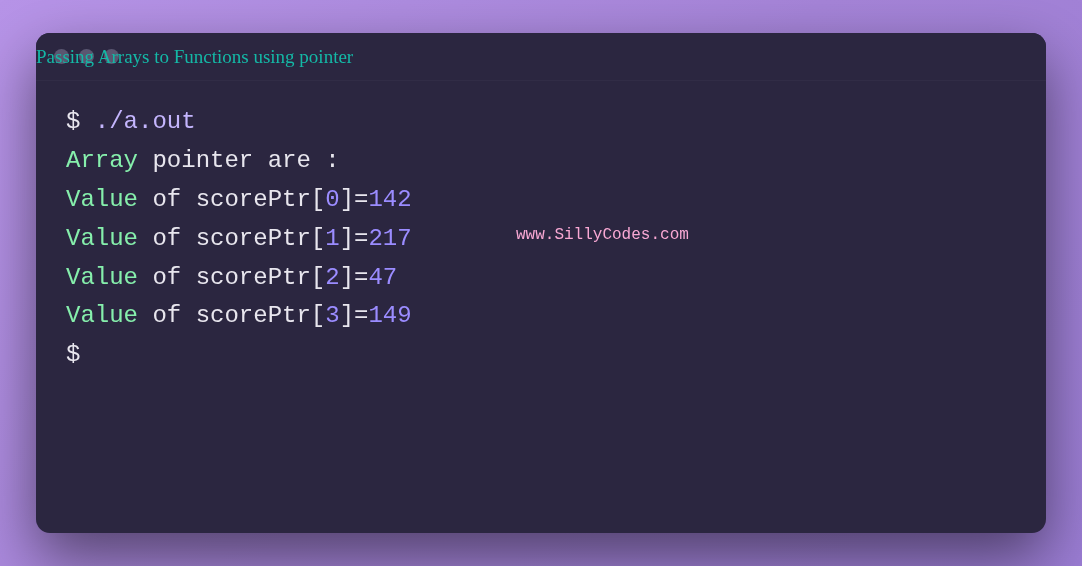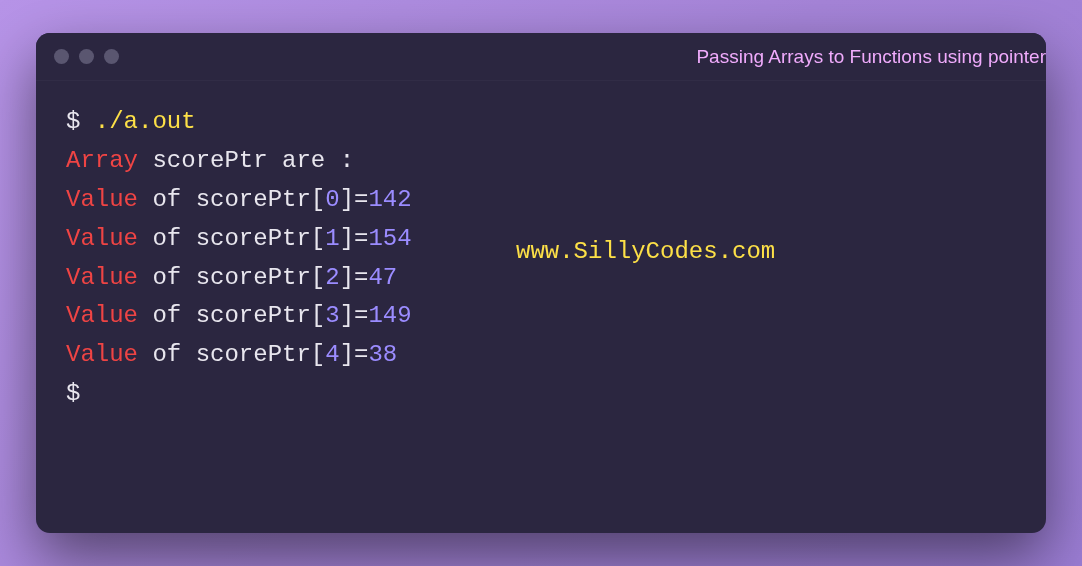--- a/index.html
+++ b/index.html
@@ -48,80 +48,79 @@
       width: 15px;
       height: 15px;
       border-radius: 50%;
       background: #5a5670;
     }
     
     .window-title {
       position: absolute;
       left: 0;
       right: 0;
-      text-align: right;
-      color: #f0abfc;
+      text-align: left;
+      color: #14b8a6;
       font-size: 19px;
-      font-family: Liberation Sans, sans-serif;
+      font-family: Liberation Serif, serif;
       font-weight: 400;
       pointer-events: none;
     }
     
     .terminal-body {
       flex: 1;
       padding: 22px 30px;
       font-size: 24px;
       line-height: 1.62;
       color: #e8e6ee;
       position: relative;
     }
     
     .line {
       white-space: pre;
     }
     
     .prompt { color: #e8e6ee; }
-    .cmd { color: #fde047; }
-    .green { color: #ef4444; }
+    .cmd { color: #c4b5fd; }
+    .green { color: #86efac; }
     .white { color: #e8e6ee; }
     .purple { color: #9b8cff; }
     
     .watermark {
       position: absolute;
-      color: #fde047;
-      font-size: 24px;
-      top: 152px;
+      color: #f9a8d4;
+      font-size: 16px;
+      top: 142px;
       left: 480px;
     }
   </style>
 </head>
 <body>
 
 <div class="terminal-window">
   <div class="titlebar">
     <div class="traffic-lights">
       <div class="dot"></div>
       <div class="dot"></div>
       <div class="dot"></div>
     </div>
     <div class="window-title">Passing Arrays to Functions using pointer</div>
   </div>
 
   <div class="terminal-body">
     <div class="line"><span class="prompt">$</span><span class="cmd"> </span><span class="cmd">./a.out</span></div>
 
-    <div class="line"><span class="green">Array</span><span class="white"> scorePtr are :</span></div>
+    <div class="line"><span class="green">Array</span><span class="white"> pointer are :</span></div>
 
     <div class="line"><span class="green">Value</span><span class="white"> of scorePtr[</span><span class="purple">0</span><span class="white">]=</span><span class="purple">142</span></div>
 
-    <div class="line"><span class="green">Value</span><span class="white"> of scorePtr[</span><span class="purple">1</span><span class="white">]=</span><span class="purple">154</span></div>
+    <div class="line"><span class="green">Value</span><span class="white"> of scorePtr[</span><span class="purple">1</span><span class="white">]=</span><span class="purple">217</span></div>
 
     <div class="line"><span class="green">Value</span><span class="white"> of scorePtr[</span><span class="purple">2</span><span class="white">]=</span><span class="purple">47</span></div>
 
     <div class="line"><span class="green">Value</span><span class="white"> of scorePtr[</span><span class="purple">3</span><span class="white">]=</span><span class="purple">149</span></div>
 
-    <div class="line"><span class="green">Value</span><span class="white"> of scorePtr[</span><span class="purple">4</span><span class="white">]=</span><span class="purple">38</span></div>
 
     <div class="line"><span class="prompt">$</span></div>
 
     <div class="watermark">www.SillyCodes.com</div>
   </div>
 </div>
 
 </body></html>

